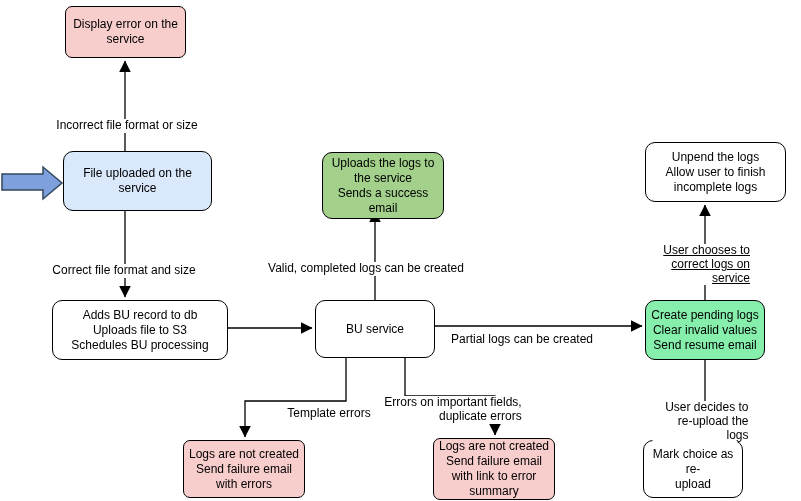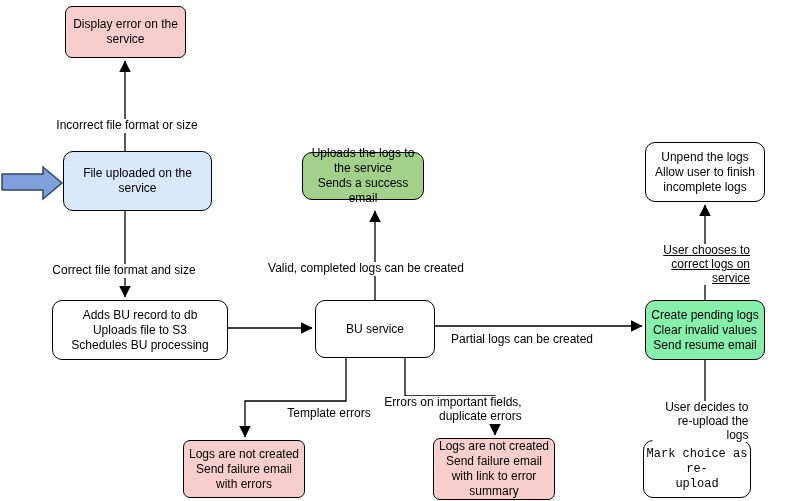--- a/index.html
+++ b/index.html
@@ -49,39 +49,39 @@
     <polygon points="2,174 43,174 43,167 62,183 43,199 43,190 2,190" fill="#7ea1dd" stroke="#33475e" stroke-width="1.5"></polygon>
   </svg>
 
   <div class="node pink" style="left:65px;  top:6px;   width:121px; height:52px;">Display error on the
 service</div>
   <div class="node blue" style="left:63px;  top:151px; width:149px; height:60px;">File uploaded on the
 service</div>
   <div class="node" style="left:52px;  top:300px; width:176px; height:60px;">Adds BU record to db
 Uploads file to S3
 Schedules BU processing</div>
-  <div class="node green" style="left:302px; top:152px; width:122px; height:48px;">Uploads the logs to
+  <div class="node green" style="left:322px; top:152px; width:122px; height:67px;">Uploads the logs to
 the service
 Sends a success
 email</div>
   <div class="node" style="left:315px; top:300px; width:120px; height:58px;">BU service</div>
-  <div class="node" style="left:645px; top:142px; width:120px; height:60px;">Unpend the logs
+  <div class="node" style="left:645px; top:142px; width:141px; height:60px;">Unpend the logs
 Allow user to finish
 incomplete logs</div>
   <div class="node yellow" style="left:645px; top:300px; width:120px; height:60px;">Create pending logs
 Clear invalid values
 Send resume email</div>
   <div class="node pink" style="left:183px; top:440px; width:122px; height:58px;">Logs are not created
 Send failure email
 with errors</div>
   <div class="node pink" style="left:433px; top:438px; width:122px; height:62px;">Logs are not created
 Send failure email
 with link to error
 summary</div>
-  <div class="node" style="left:643px; top:440px; width:108px; height:58px;font-family:Liberation Mono, monospace;">Mark choice as re-
+  <div class="node" style="left:643px; top:440px; width:100px; height:58px;">Mark choice as re-
 upload</div>
 
   <div class="edge-label" style="left:127px; top:107px;">Incorrect file format or size</div>
   <div class="edge-label" style="left:124px; top:252px;">Correct file format and size</div>
   <div class="edge-label" style="left:366px; top:250px;">Valid, completed logs can be created</div>
   <div class="edge-label" style="left:522px; top:321px;">Partial logs can be created</div>
   <div class="edge-label" style="left:329px; top:395px;">Template errors</div>
   <div class="edge-label" style="left:453px; top:384px;">Errors on important fields,
 duplicate errors</div>
   <div class="edge-label" style="left:705px; top:232px;text-decoration:underline;">User chooses to correct logs on service</div>

